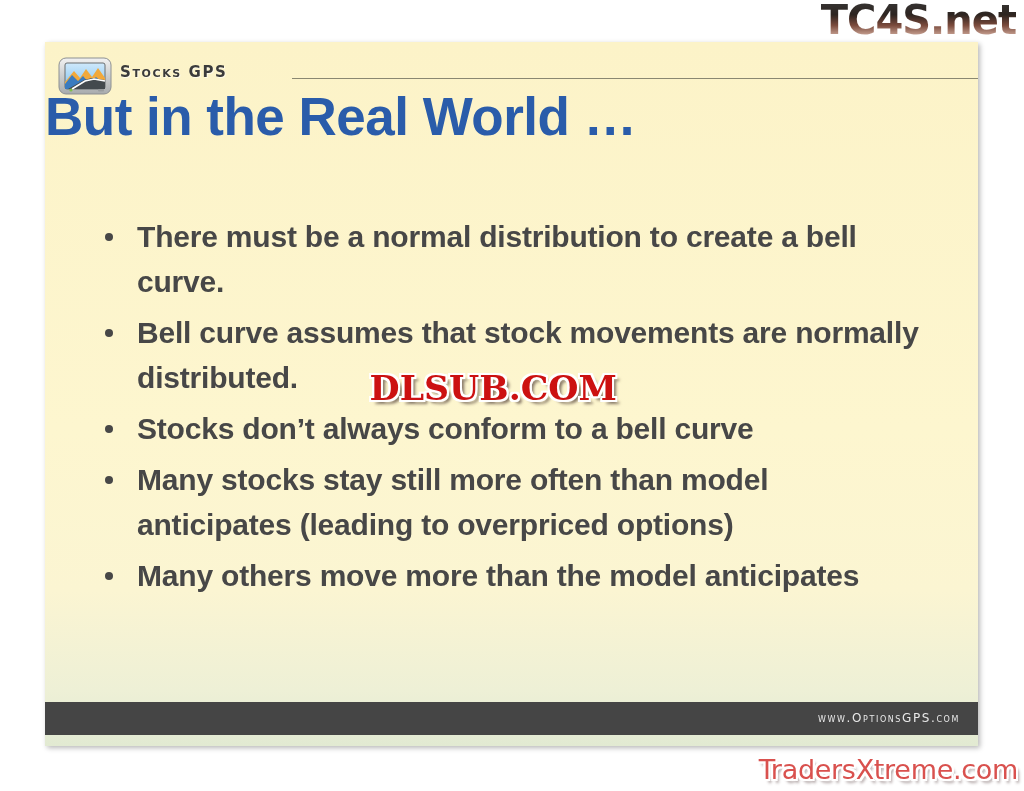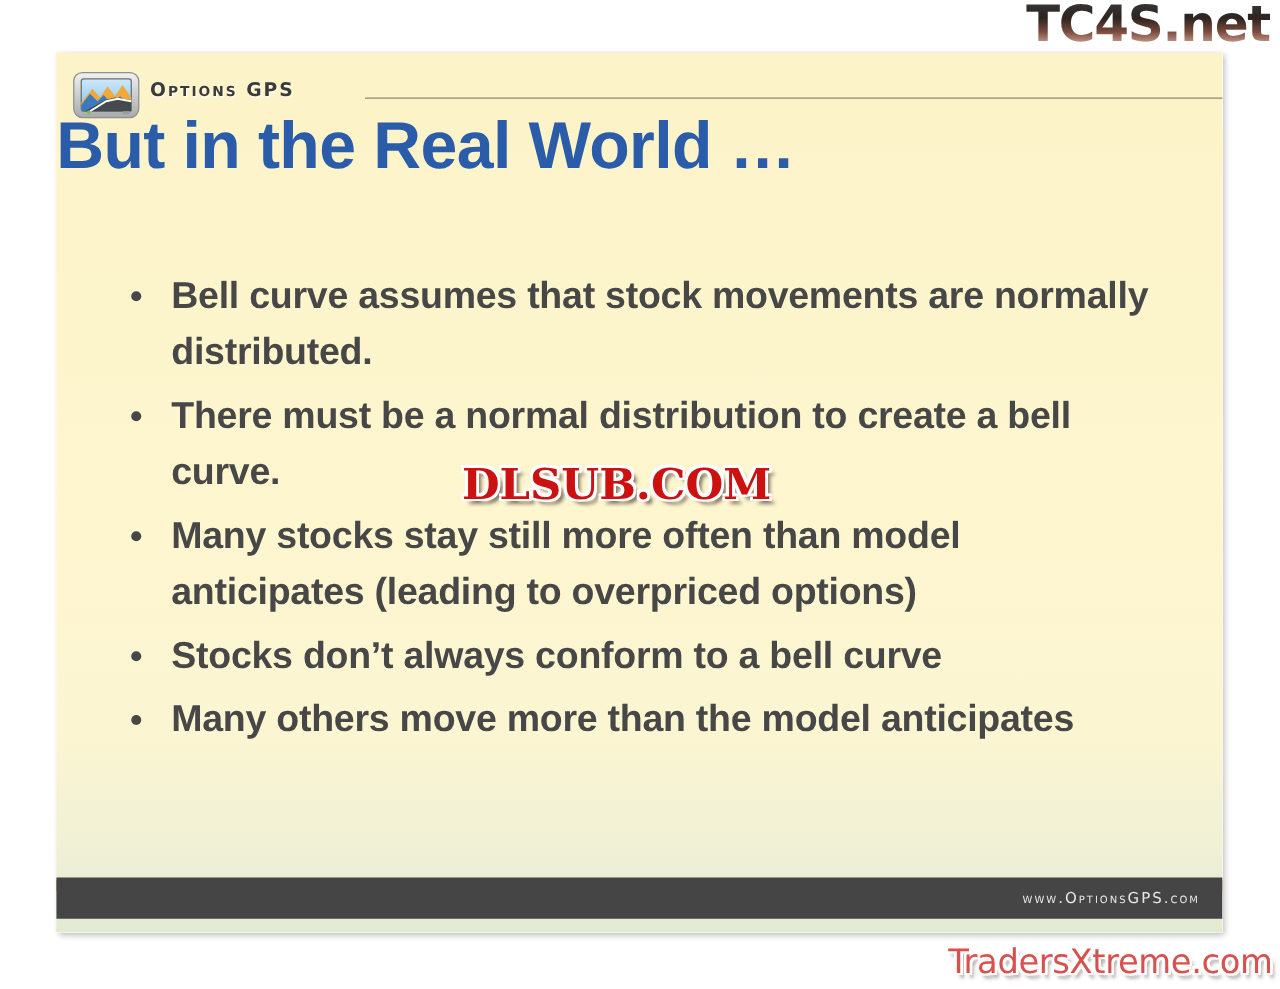--- a/index.html
+++ b/index.html
@@ -230,42 +230,42 @@
         <rect x="1" y="2" width="52" height="36" rx="7" ry="7" fill="url(#caseGrad)" stroke="#8d9092" stroke-width="1"></rect>
         <rect x="7" y="7" width="40" height="26" rx="2" ry="2" fill="url(#skyGrad)" stroke="#6b6e70" stroke-width="1"></rect>
         <path d="M7 26 L16 15 L22 22 L28 13 L34 21 L40 12 L47 22 L47 33 L7 33 Z" fill="#f2a93b"></path>
         <path d="M7 28 L14 19 L20 25 L25 20 L31 27 L38 21 L47 29 L47 33 L7 33 Z" fill="#3a7bbf"></path>
         <path d="M10 33 L26 24 L34 22 L47 24 L47 33 Z" fill="#444a4e"></path>
         <path d="M14 33 L27 25 L36 23 L47 25" fill="none" stroke="#ffffff" stroke-width="1.6"></path>
         <rect x="40" y="33" width="6" height="2.4" rx="1" fill="#9a9d9f"></rect>
         <circle cx="13" cy="34" r="1.6" fill="#7fbf4a"></circle>
       </svg>
     </span>
-    <span class="brand-name">Options GPS</span>
+    <span class="brand-name">Stocks GPS</span>
     <span class="header-rule"></span>
   </div>
 
   <div class="slide-title">But in the Real World …</div>
 
   <ul class="bullet-list">
     <li class="bullet-item">
       <span class="dot"></span>
+      <span>There must be a normal distribution to create a bell curve.</span>
+    </li>
+    <li class="bullet-item">
+      <span class="dot"></span>
       <span>Bell curve assumes that stock movements are normally distributed.</span>
     </li>
     <li class="bullet-item">
       <span class="dot"></span>
-      <span>There must be a normal distribution to create a bell curve.</span>
+      <span>Stocks don’t always conform to a bell curve</span>
     </li>
     <li class="bullet-item">
       <span class="dot"></span>
       <span>Many stocks stay still more often than model anticipates (leading to overpriced options)</span>
-    </li>
-    <li class="bullet-item">
-      <span class="dot"></span>
-      <span>Stocks don’t always conform to a bell curve</span>
     </li>
     <li class="bullet-item">
       <span class="dot"></span>
       <span>Many others move more than the model anticipates</span>
     </li>
   </ul>
 
   <div class="orange-bar"></div>
   <div class="footer-bar">
     <span class="footer-url">www.OptionsGPS.com</span>

